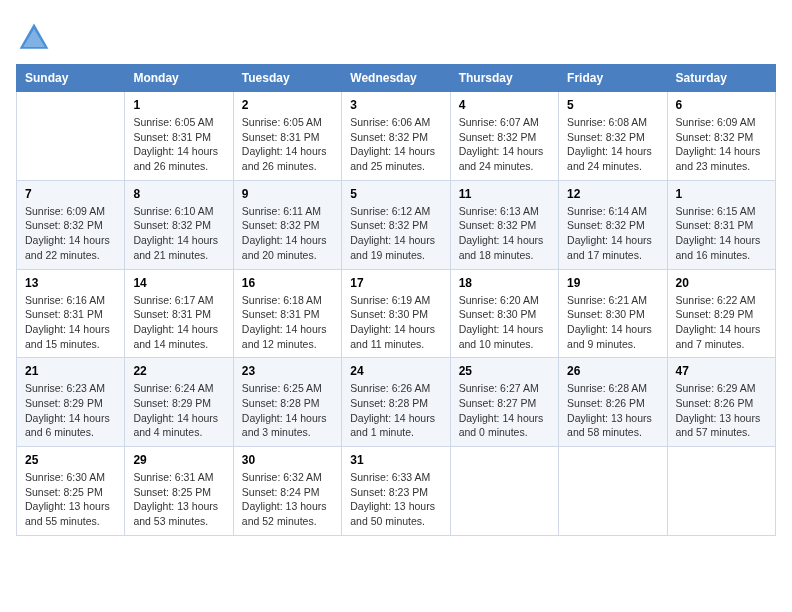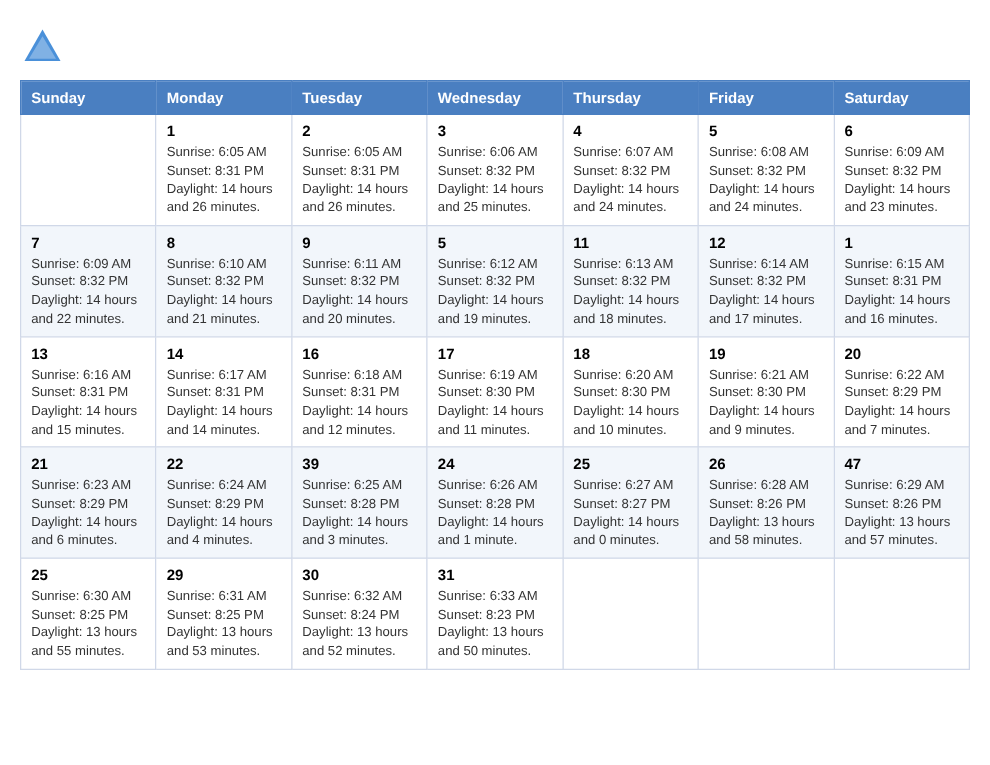--- a/index.html
+++ b/index.html
@@ -219,21 +219,21 @@
       <tr>
         <td>
           <span class="day-number">21</span>
           <div class="day-info">Sunrise: 6:23 AM<br>Sunset: 8:29 PM<br>Daylight: 14 hours<br>and 6 minutes.</div>
         </td>
         <td>
           <span class="day-number">22</span>
           <div class="day-info">Sunrise: 6:24 AM<br>Sunset: 8:29 PM<br>Daylight: 14 hours<br>and 4 minutes.</div>
         </td>
         <td>
-          <span class="day-number">39</span>
+          <span class="day-number">23</span>
           <div class="day-info">Sunrise: 6:25 AM<br>Sunset: 8:28 PM<br>Daylight: 14 hours<br>and 3 minutes.</div>
         </td>
         <td>
           <span class="day-number">24</span>
           <div class="day-info">Sunrise: 6:26 AM<br>Sunset: 8:28 PM<br>Daylight: 14 hours<br>and 1 minute.</div>
         </td>
         <td>
           <span class="day-number">25</span>
           <div class="day-info">Sunrise: 6:27 AM<br>Sunset: 8:27 PM<br>Daylight: 14 hours<br>and 0 minutes.</div>
         </td>

